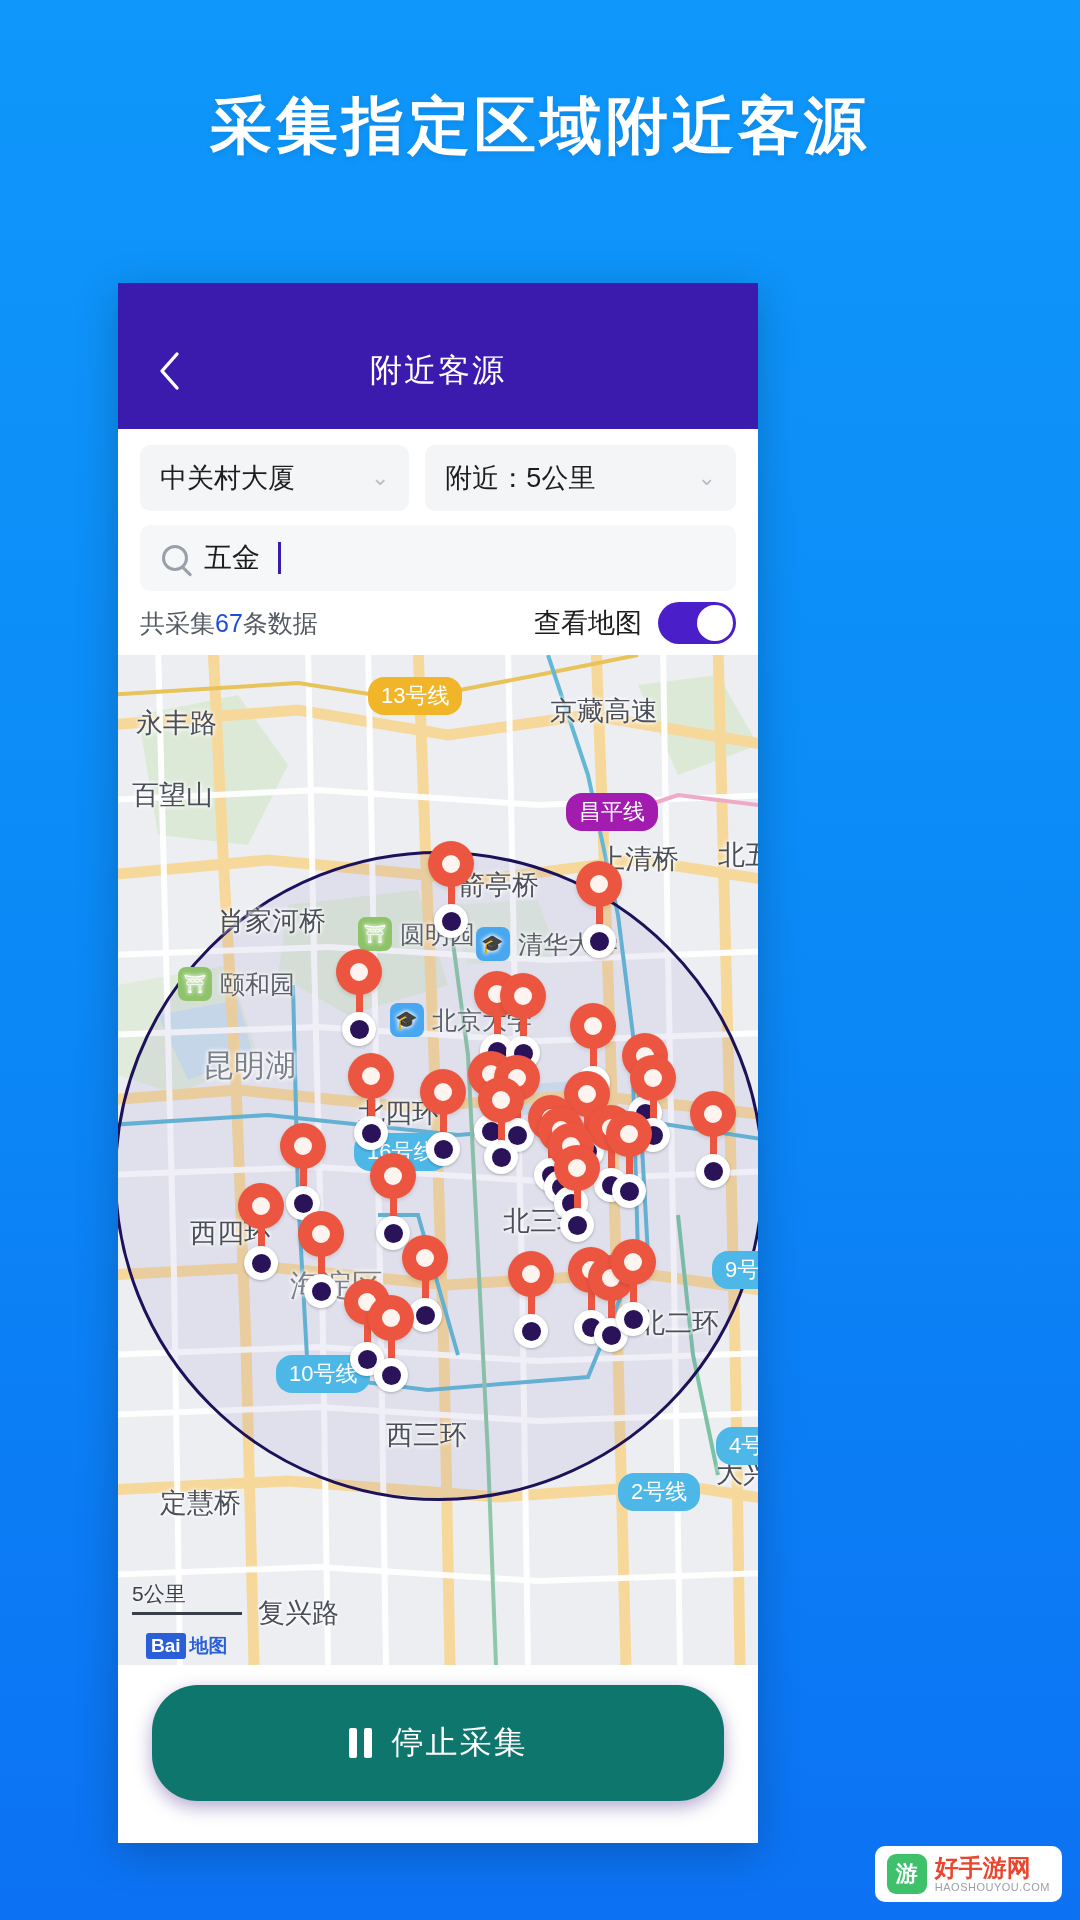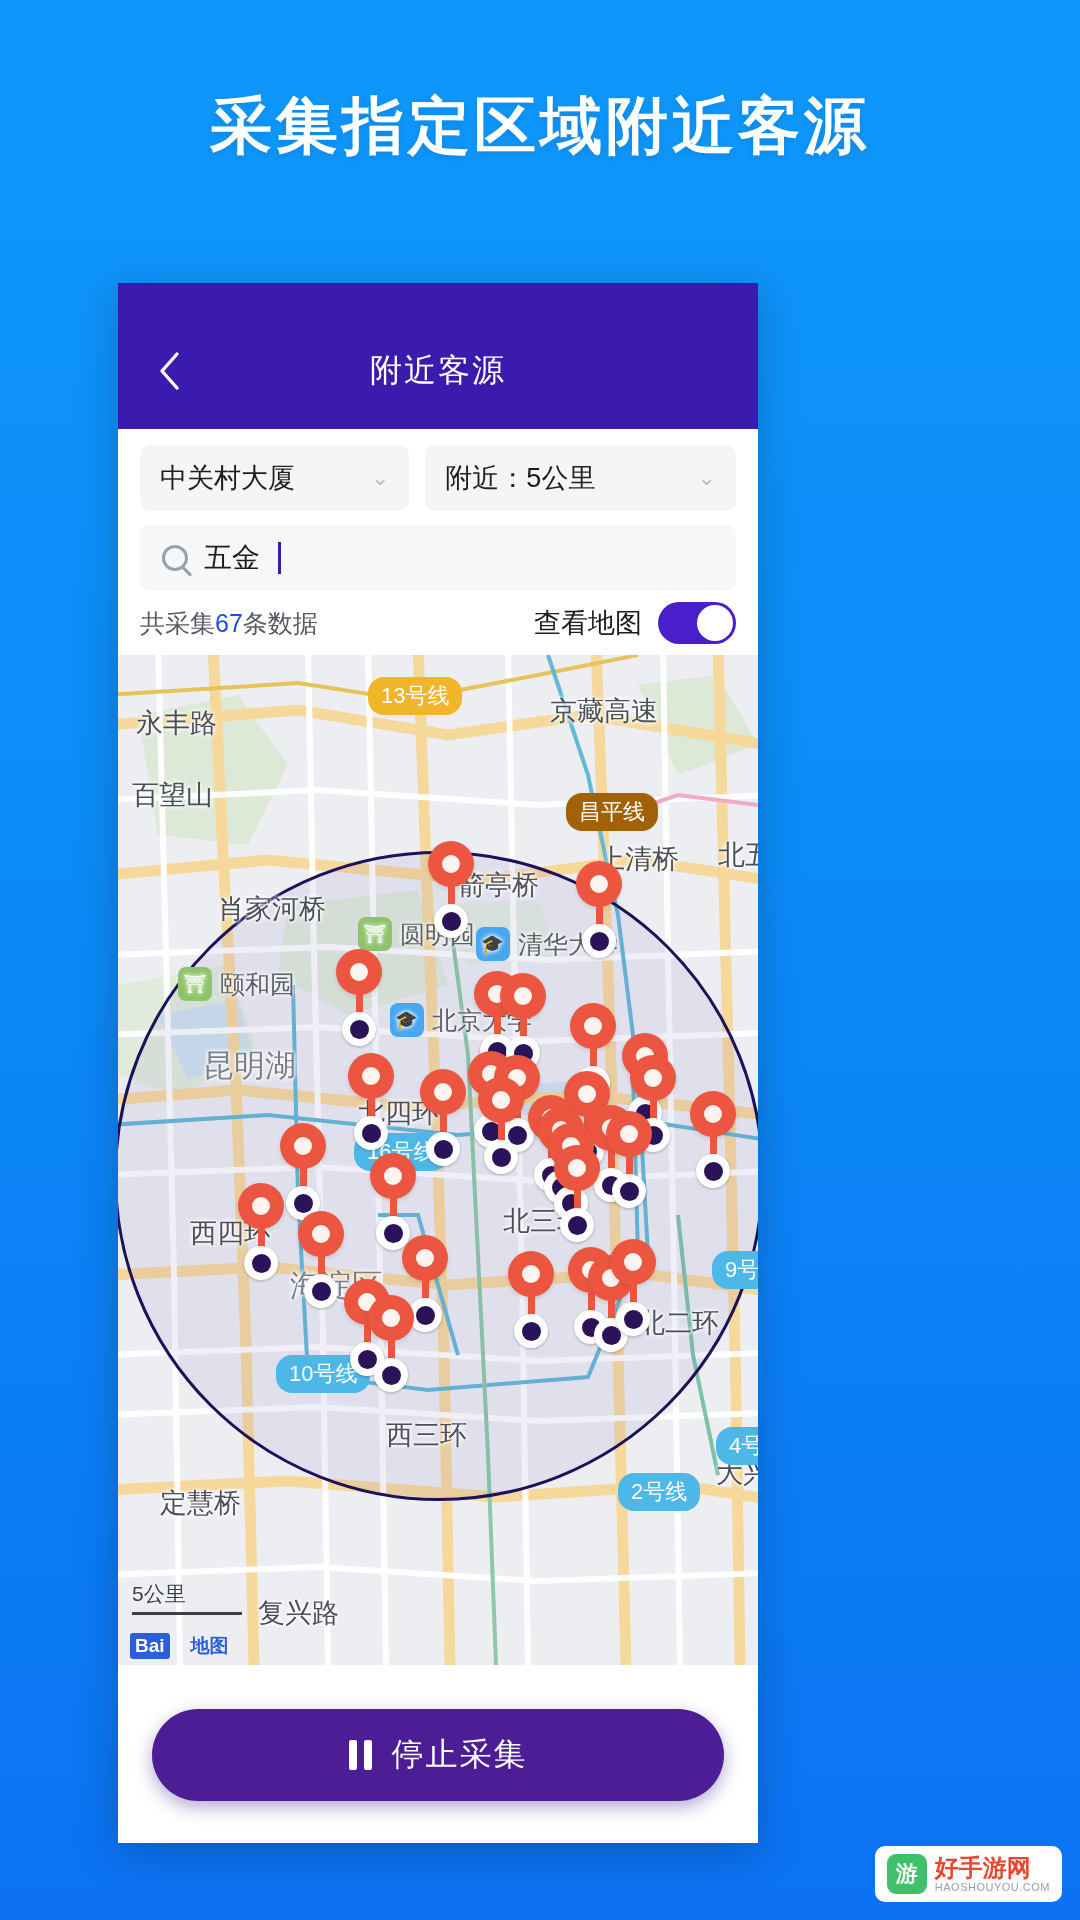--- a/index.html
+++ b/index.html
@@ -171,50 +171,50 @@
     text-shadow:0 0 5px #fff,0 0 5px #fff,0 0 3px #fff;
   }
   .maplabel.dark{ color:#4a4f59; font-size:27px;}
   .maplabel.big{ font-size:31px; color:#7b8089;}
   .metro{
     position:absolute; border-radius:16px; color:#fff; font-size:22px;
     padding:4px 13px; white-space:nowrap;
   }
   .metro.blue{ background:#4db8e8;}
   .metro.yellow{ background:#f0b528; }
-  .metro.pink{ background:#a16207; }
+  .metro.pink{ background:#a21caf; }
   .poi{
     position:absolute; display:flex; align-items:center; gap:8px;
     font-size:25px; color:#5b6068; white-space:nowrap;
     text-shadow:0 0 5px #fff,0 0 4px #fff;
   }
   .poi .badge{
     width:34px;height:34px;border-radius:8px;display:flex;align-items:center;justify-content:center;
     font-size:18px;color:#fff;
   }
   .poi .badge.edu{ background:#49a7f0; }
   .poi .badge.park{ background:#8ec36a; }
 
   .scalebar{
     position:absolute; left:14px; bottom:50px; color:#3a3f47; font-size:21px;
     text-shadow:0 0 4px #fff;
   }
   .scalebar .line{ width:110px;height:3px;background:#3a3f47;margin-top:4px;}
   .baidu{
-    position:absolute; left:12px; bottom:6px; display:flex; align-items:flex-end; gap:21px;
+    position:absolute; left:28px; bottom:6px; display:flex; align-items:flex-end; gap:4px;
   }
   .baidu .bd{
     background:#2b5fd9;color:#fff;font-size:19px;font-weight:bold;padding:2px 5px;border-radius:3px;
   }
   .baidu .dt{ font-size:19px;color:#2b5fd9;font-weight:bold;}
 
   
   .action{
-    position:absolute; left:34px; bottom:42px; width:572px; height:92px;
-    background:#4c1d95; border-radius:46px;
+    position:absolute; left:34px; bottom:42px; width:572px; height:116px;
+    background:#0f766e; border-radius:46px;
     display:flex; align-items:center; justify-content:center; gap:20px;
     color:#fff; font-size:32px; letter-spacing:2px; cursor:pointer;
     box-shadow:0 6px 18px rgba(40,10,120,.35);
   }
   .pauseic{ display:flex; gap:7px; }
   .pauseic span{ width:8px;height:30px;background:#fff;border-radius:2px;}
 
   
   .wm{
     position:absolute; right:18px; bottom:18px;
@@ -332,21 +332,21 @@
     </svg>
 
     <div class="circle-zone"></div>
 
     <div>
         <div class="maplabel dark" style="left: 18px; top: 50px;">永丰路</div>
         <div class="maplabel dark" style="left: 14px; top: 122px;">百望山</div>
         <div class="maplabel dark" style="left: 432px; top: 38px;">京藏高速</div>
         <div class="maplabel dark" style="left: 480px; top: 186px;">上清桥</div>
         <div class="maplabel dark" style="left: 600px; top: 182px;">北五</div>
-        <div class="maplabel dark" style="left: 100px; top: 236px; text-align: right;">肖家河桥</div>
+        <div class="maplabel dark" style="left: 100px; top: 248px; text-align: right;">肖家河桥</div>
         <div class="maplabel dark" style="left: 340px; top: 212px;">箭亭桥</div>
         <div class="maplabel big" style="left: 52px; top: 390px; margin-left: 33px;">昆明湖</div>
         <div class="maplabel dark" style="left: 240px; top: 440px;">北四环</div>
         <div class="maplabel dark" style="left: 385px; top: 548px;">北三环</div>
         <div class="maplabel dark" style="left: 72px; top: 560px;">西四环</div>
         <div class="maplabel big" style="left: 172px; top: 610px;">海淀区</div>
         <div class="maplabel dark" style="left: 520px; top: 650px;">北二环</div>
         <div class="maplabel dark" style="left: 268px; top: 762px;">西三环</div>
         <div class="maplabel dark" style="left: 42px; top: 830px;">定慧桥</div>
         <div class="maplabel dark" style="left: 140px; top: 940px;">复兴路</div>

